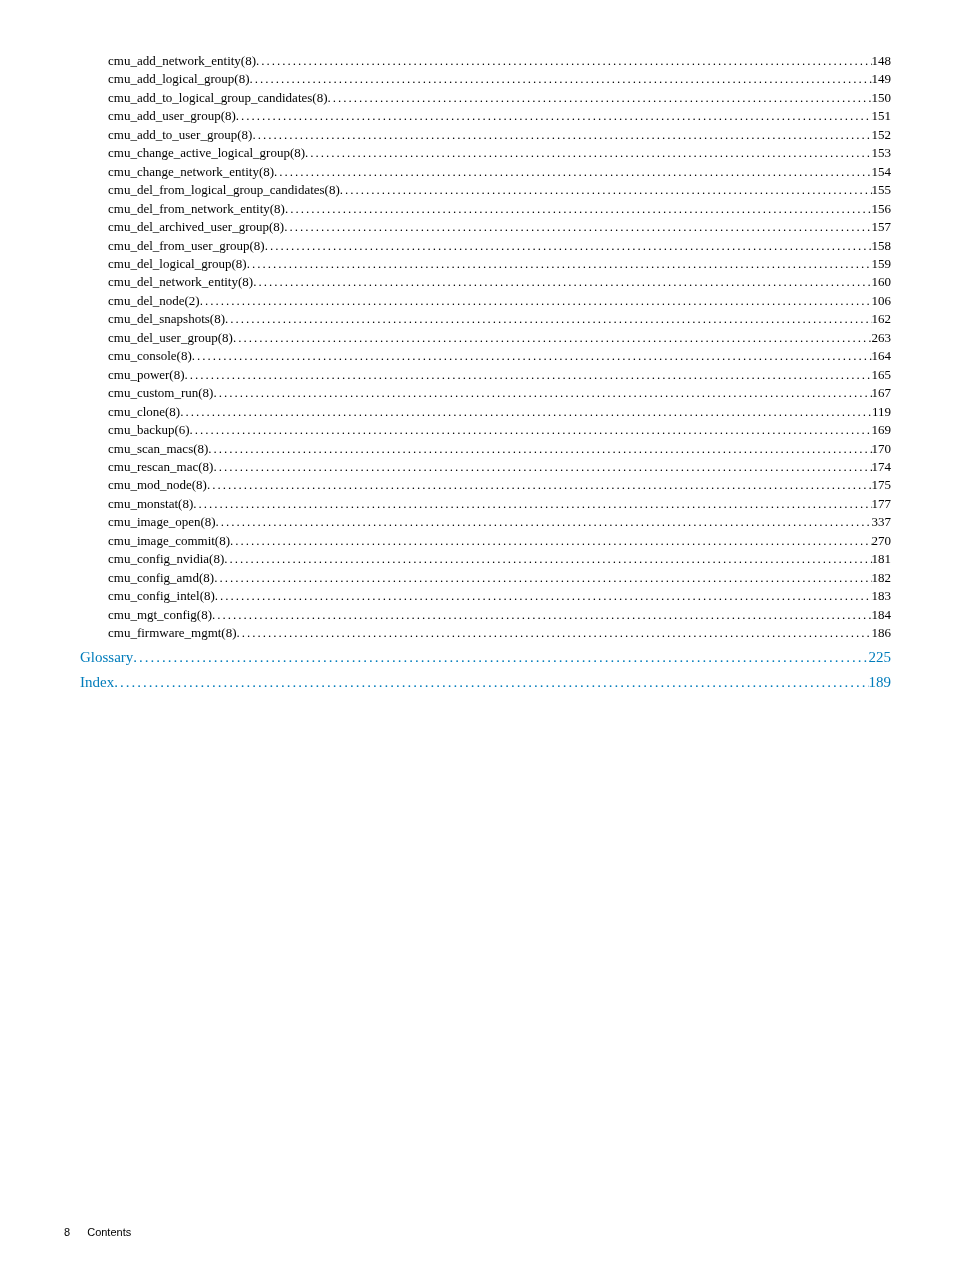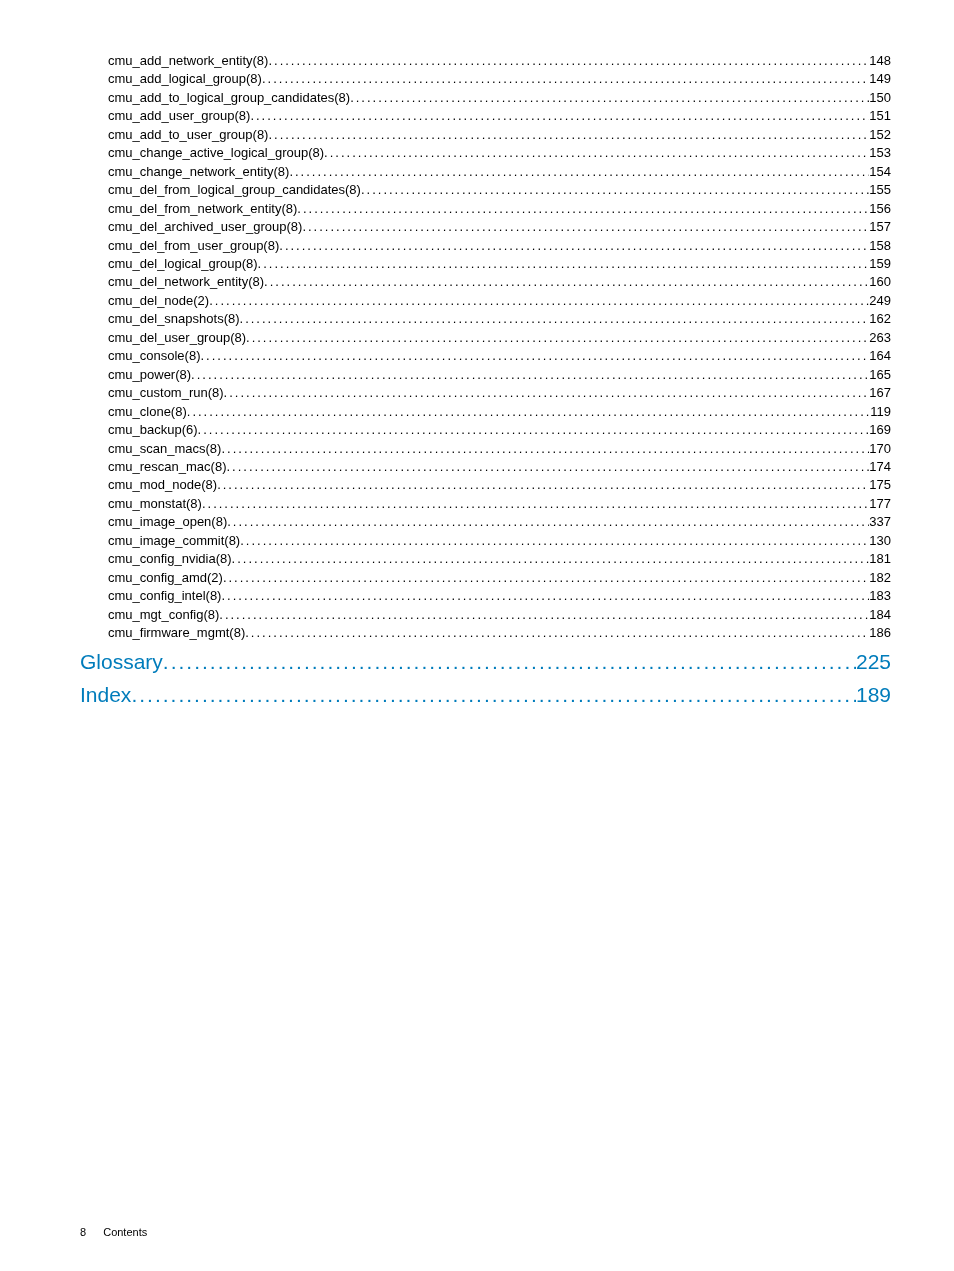--- a/index.html
+++ b/index.html
@@ -5,46 +5,46 @@
     * { margin: 0; padding: 0; box-sizing: border-box; }
     body {
       width: 954px;
       height: 1271px;
       background: #fff;
       font-family: Arial, Helvetica, sans-serif;
       padding: 52px 63px 35px 80px;
       position: relative;
       color: #000;
     }
-    .toc { font-size: 13px; line-height: 1.42; }
+    .toc { font-size: 13px; line-height: 1.42; font-family: Liberation Serif, serif; }
     .toc-line {
       display: flex;
       align-items: baseline;
       white-space: nowrap;
       overflow: hidden;
     }
     .toc-line.level3 { margin-left: 28px; }
     .toc-line.level1 { margin-top: 4px; }
     .toc-title { flex: 0 0 auto; }
     .toc-dots {
       flex: 1 1 auto;
       overflow: hidden;
       letter-spacing: 2px;
       color: #000;
     }
     .toc-page { flex: 0 0 auto; }
     .level1 .toc-title,
     .level1 .toc-page,
-    .level1 .toc-dots { color: #007cbb; font-size: 21px; }
+    .level1 .toc-dots { color: #007cbb; font-size: 15px; }
     .level3 .toc-title,
     .level3 .toc-page { color: #000; }
     .footer {
       position: absolute;
       bottom: 33px;
-      left: 80px;
+      left: 64px;
       font-size: 11px;
       color: #000;
     }
     .footer .pnum { margin-right: 14px; }
   </style>
 </head>
 <body>
 
 <div class="toc">
     <div class="toc-line level3">
@@ -108,21 +108,21 @@
       <span class="toc-page">159</span>
     </div>
     <div class="toc-line level3">
       <span class="toc-title">cmu_del_network_entity(8)</span>
       <span class="toc-dots">............................................................................................................................................................................................................................................................................................................</span>
       <span class="toc-page">160</span>
     </div>
     <div class="toc-line level3">
       <span class="toc-title">cmu_del_node(2)</span>
       <span class="toc-dots">............................................................................................................................................................................................................................................................................................................</span>
-      <span class="toc-page">249</span>
+      <span class="toc-page">106</span>
     </div>
     <div class="toc-line level3">
       <span class="toc-title">cmu_del_snapshots(8)</span>
       <span class="toc-dots">............................................................................................................................................................................................................................................................................................................</span>
       <span class="toc-page">162</span>
     </div>
     <div class="toc-line level3">
       <span class="toc-title">cmu_del_user_group(8)</span>
       <span class="toc-dots">............................................................................................................................................................................................................................................................................................................</span>
       <span class="toc-page">263</span>
@@ -173,29 +173,29 @@
       <span class="toc-page">177</span>
     </div>
     <div class="toc-line level3">
       <span class="toc-title">cmu_image_open(8)</span>
       <span class="toc-dots">............................................................................................................................................................................................................................................................................................................</span>
       <span class="toc-page">337</span>
     </div>
     <div class="toc-line level3">
       <span class="toc-title">cmu_image_commit(8)</span>
       <span class="toc-dots">............................................................................................................................................................................................................................................................................................................</span>
-      <span class="toc-page">130</span>
+      <span class="toc-page">270</span>
     </div>
     <div class="toc-line level3">
       <span class="toc-title">cmu_config_nvidia(8)</span>
       <span class="toc-dots">............................................................................................................................................................................................................................................................................................................</span>
       <span class="toc-page">181</span>
     </div>
     <div class="toc-line level3">
-      <span class="toc-title">cmu_config_amd(2)</span>
+      <span class="toc-title">cmu_config_amd(8)</span>
       <span class="toc-dots">............................................................................................................................................................................................................................................................................................................</span>
       <span class="toc-page">182</span>
     </div>
     <div class="toc-line level3">
       <span class="toc-title">cmu_config_intel(8)</span>
       <span class="toc-dots">............................................................................................................................................................................................................................................................................................................</span>
       <span class="toc-page">183</span>
     </div>
     <div class="toc-line level3">
       <span class="toc-title">cmu_mgt_config(8)</span>

